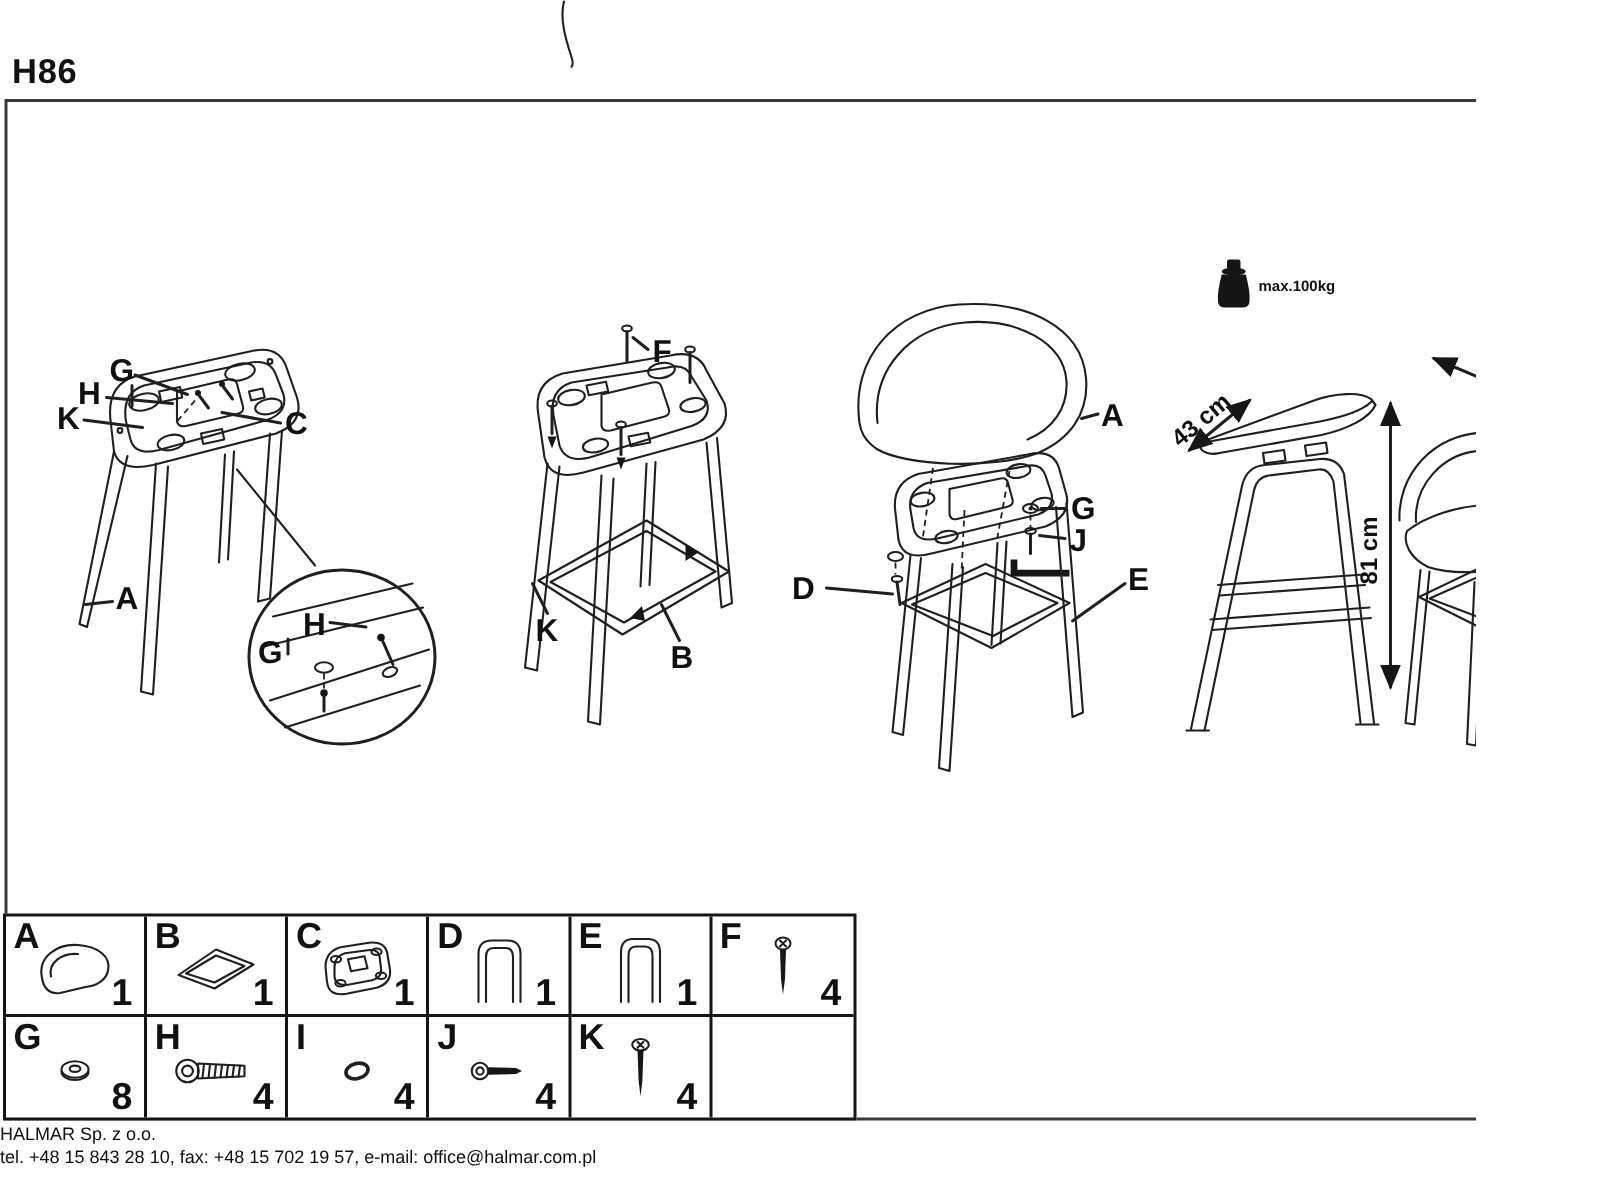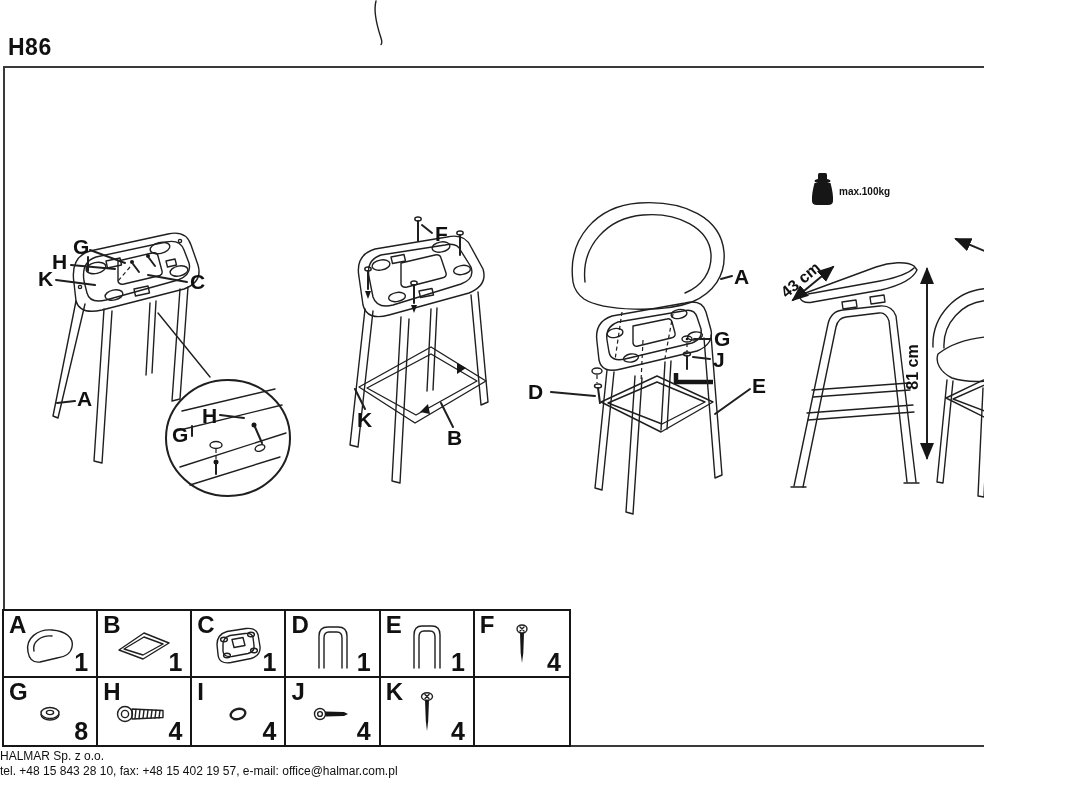--- a/index.html
+++ b/index.html
@@ -354,16 +354,16 @@
       </svg>
     </div>
 
     <div class="cell"></div>
   </div>
 
   <div class="v1">v.1</div>
 
   <div class="footer">
     <div>HALMAR Sp. z o.o.</div>
-    <div>tel. +48 15 843 28 10, fax: +48 15 402 19 57, e-mail: office@halmar.com.pl</div>
+    <div>tel. +48 15 843 28 10, fax: +48 15 702 19 57, e-mail: office@halmar.com.pl</div>
   </div>
 
 </div>
 
 </body></html>

